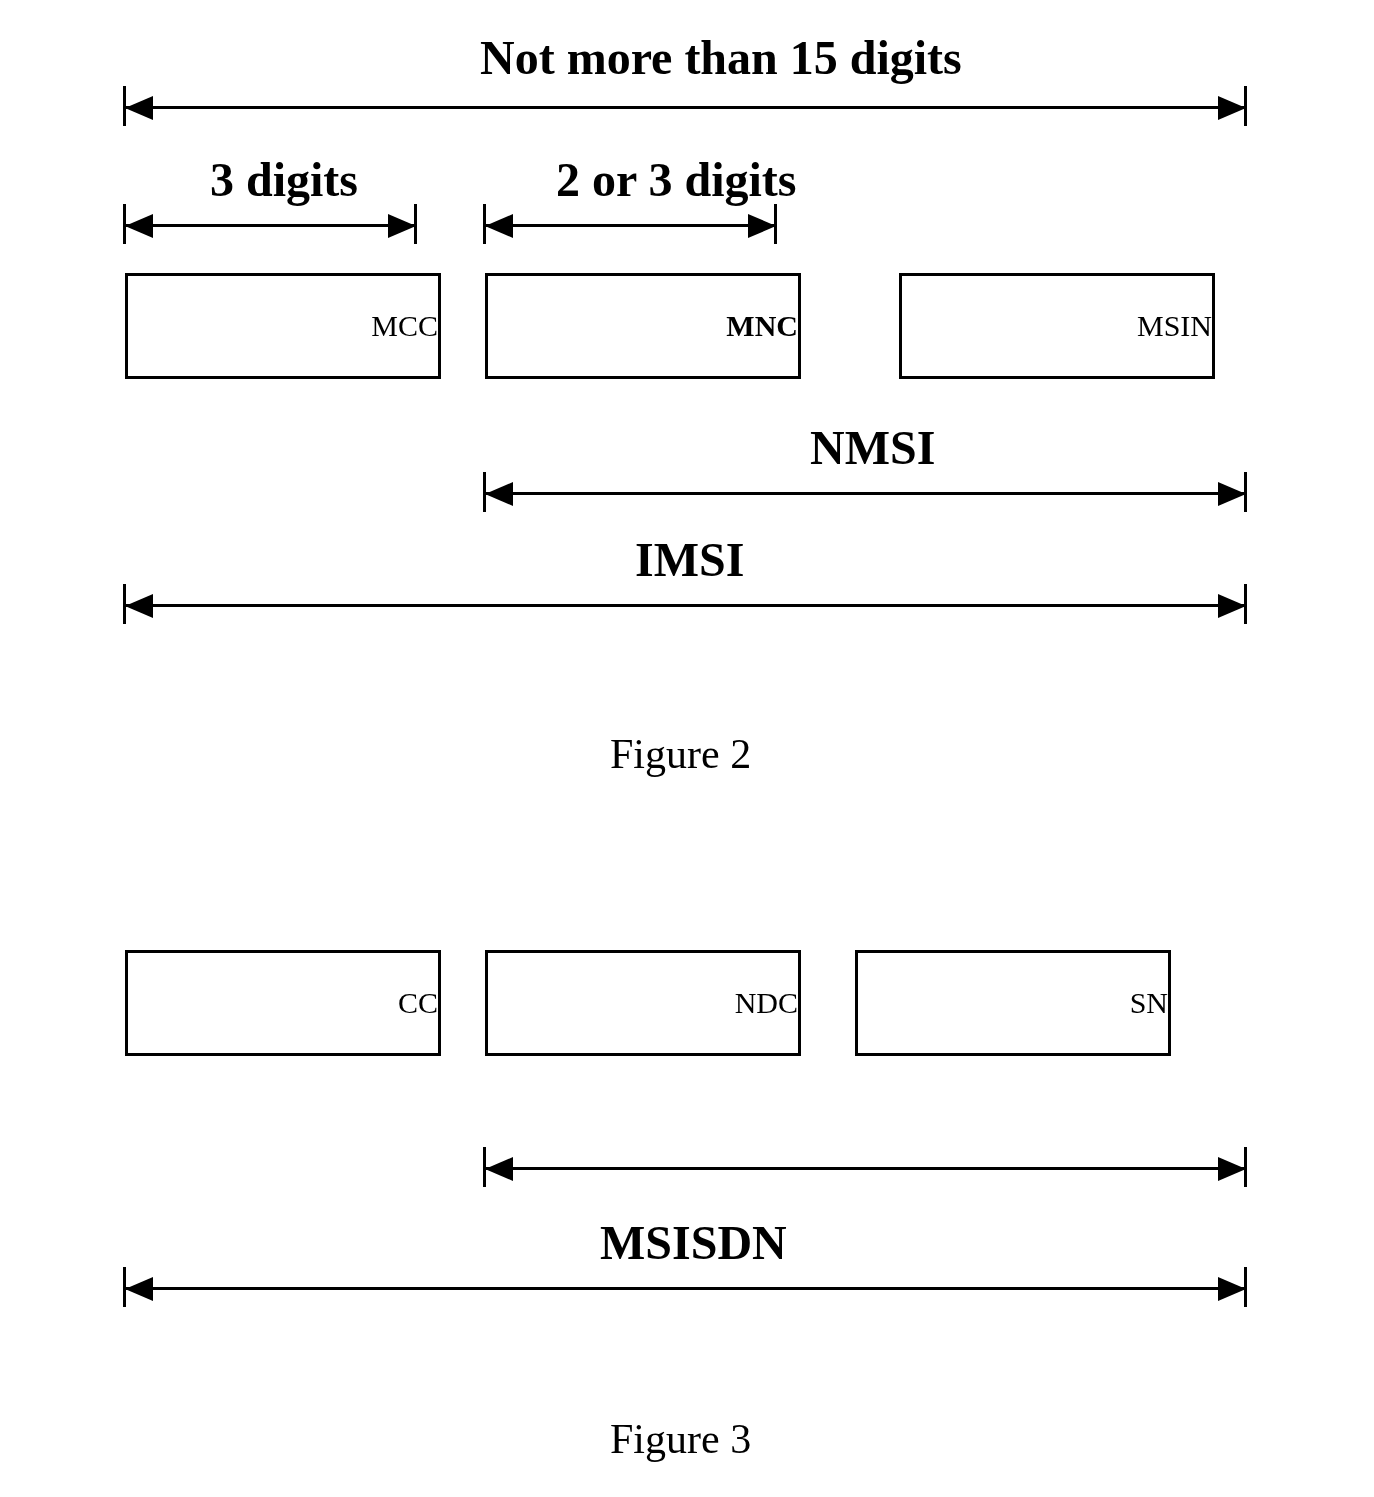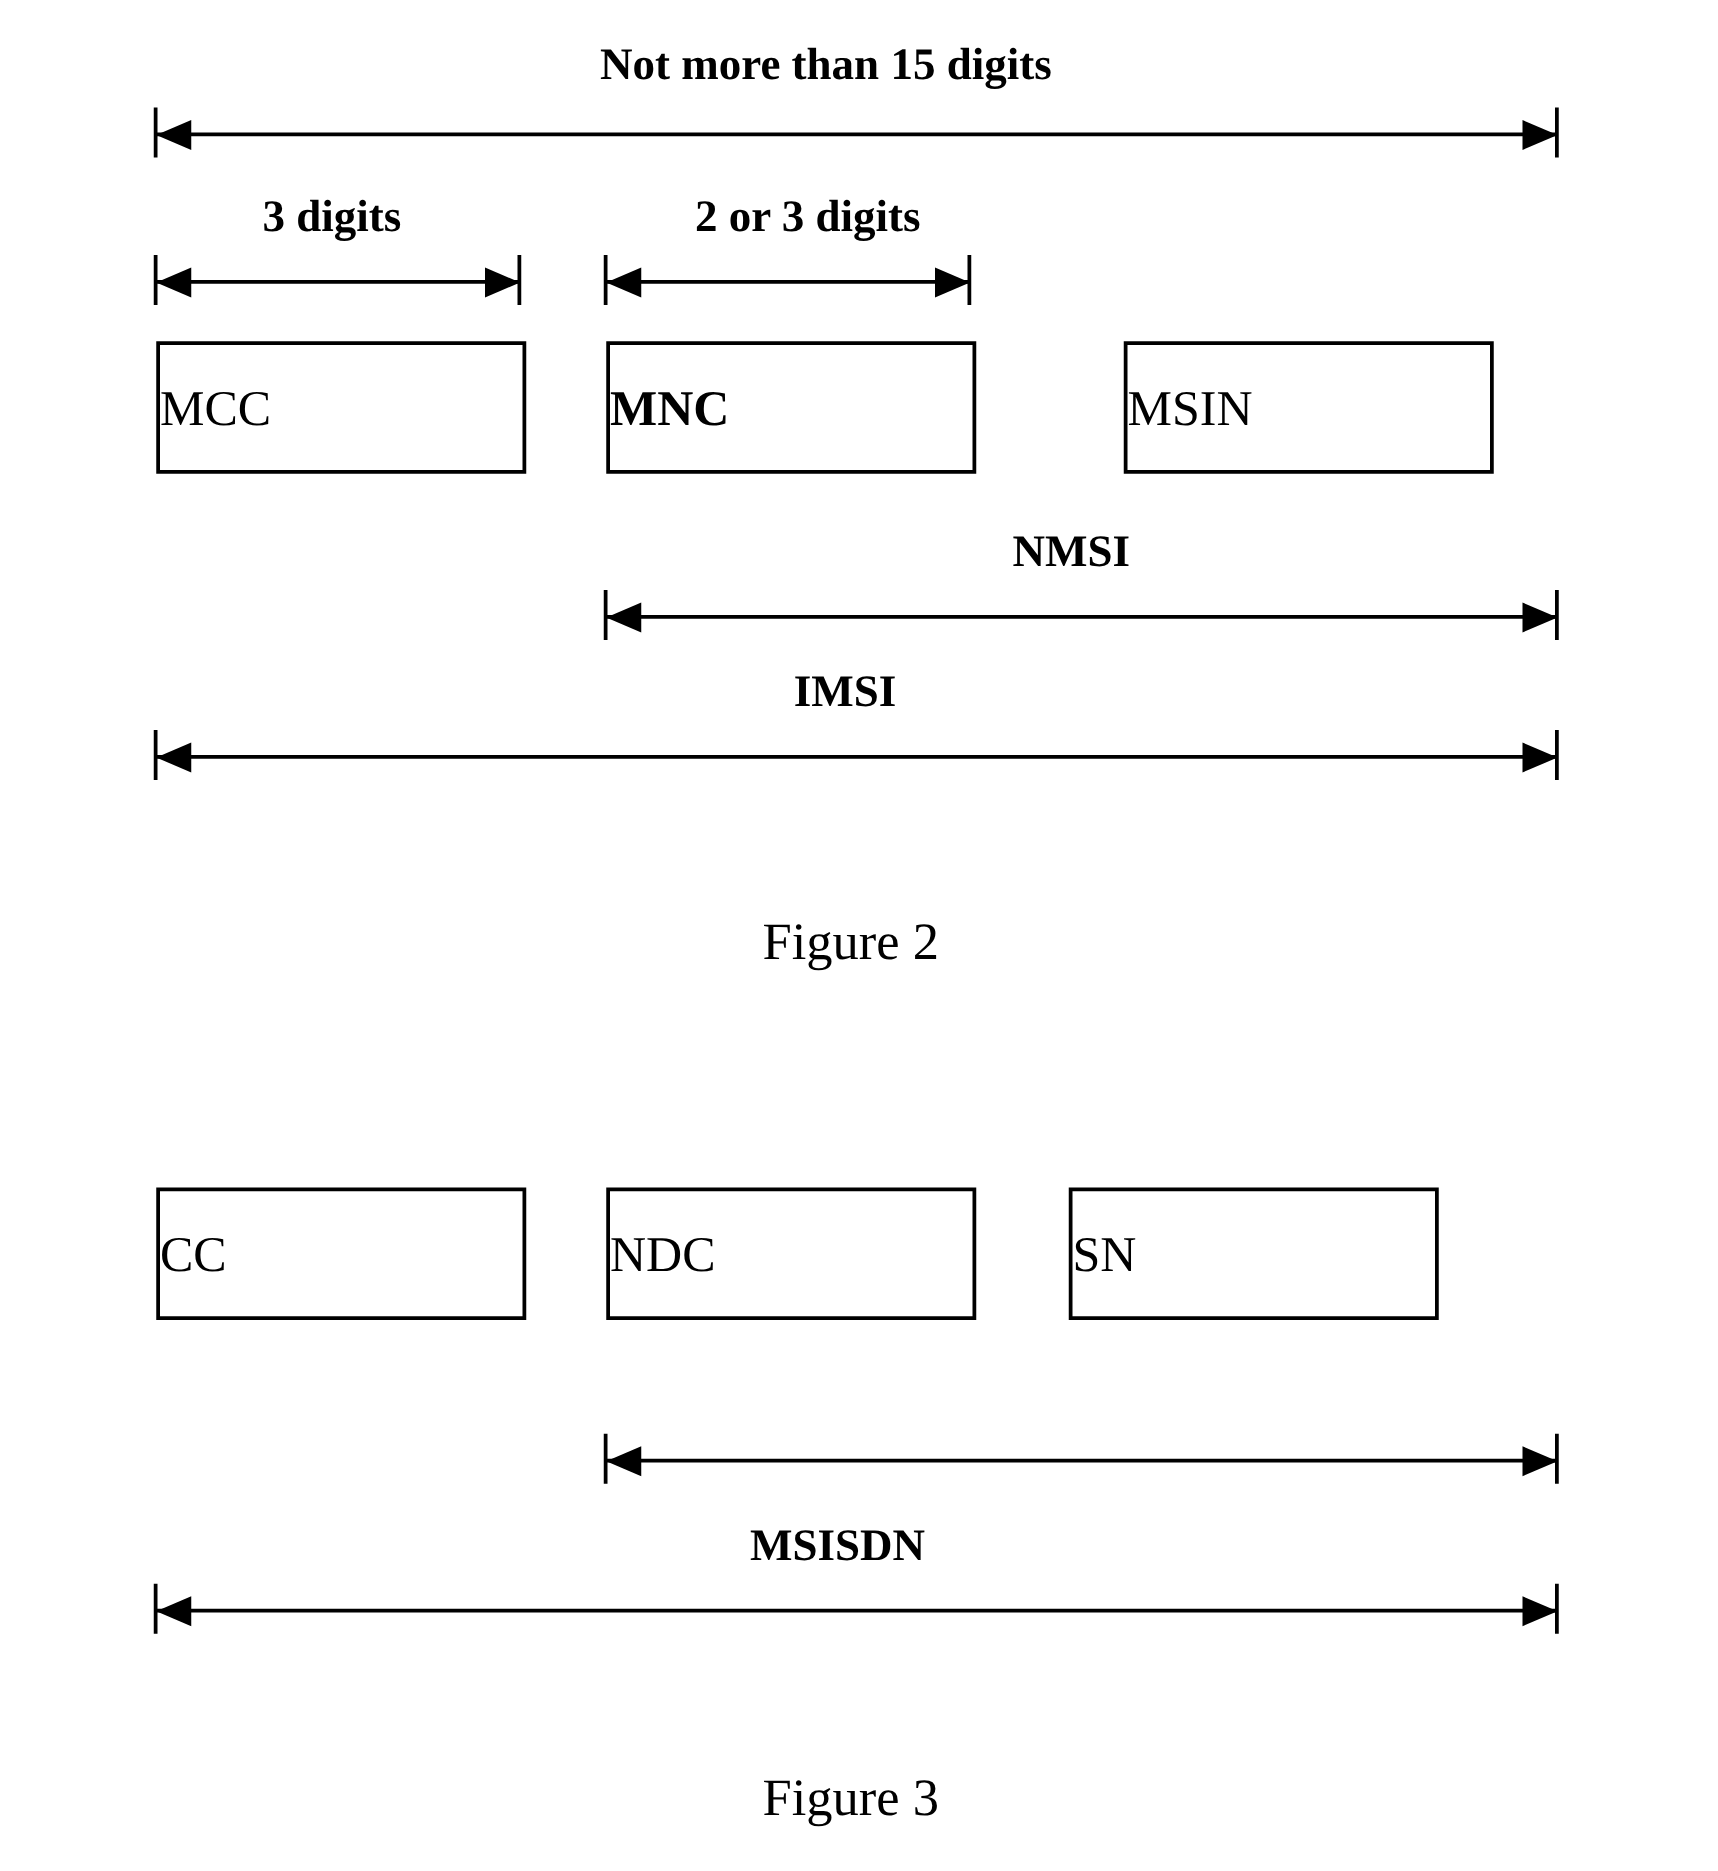--- a/index.html
+++ b/index.html
@@ -9,37 +9,38 @@
     font-family: "Times New Roman", Times, serif;
   }
   .canvas {
     position: relative;
     width: 1374px;
     height: 1497px;
   }
   .abs { position: absolute; }
   .text-bold {
     font-weight: bold;
-    font-size: 36px;
+    font-size: 48px;
     color: #000;
     white-space: nowrap;
   }
   .text-reg {
     font-size: 42px;
     color: #000;
     white-space: nowrap;
   }
   .box {
     border: 3px solid #000;
     display: flex;
     align-items: center;
-    justify-content: flex-start;
-    font-size: 40px;
+    justify-content: flex-end;
+    font-size: 30px;
     color: #000;
     background: transparent;
+    padding-left: 20px;
   }
   .dimline {
     position: absolute;
     height: 3px;
     background: #000;
   }
   .tick {
     position: absolute;
     width: 3px;
     background: #000;

